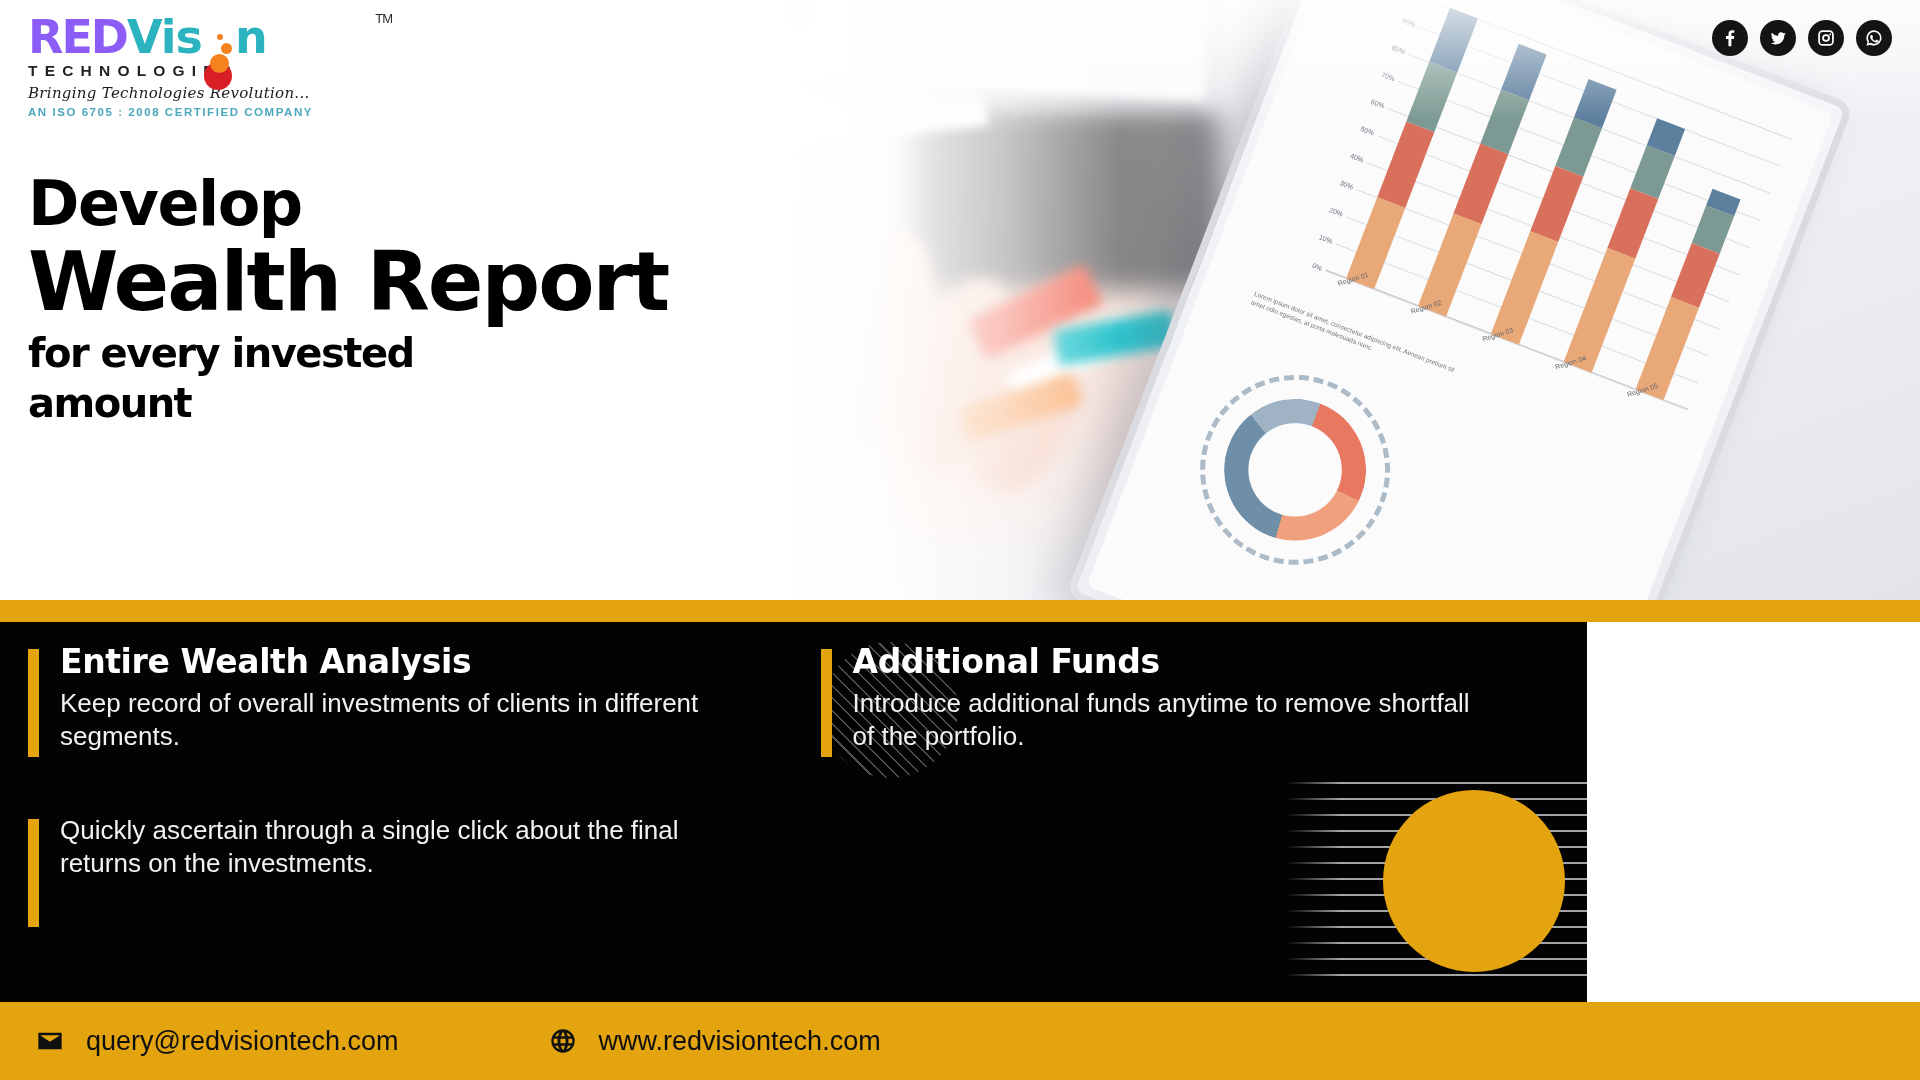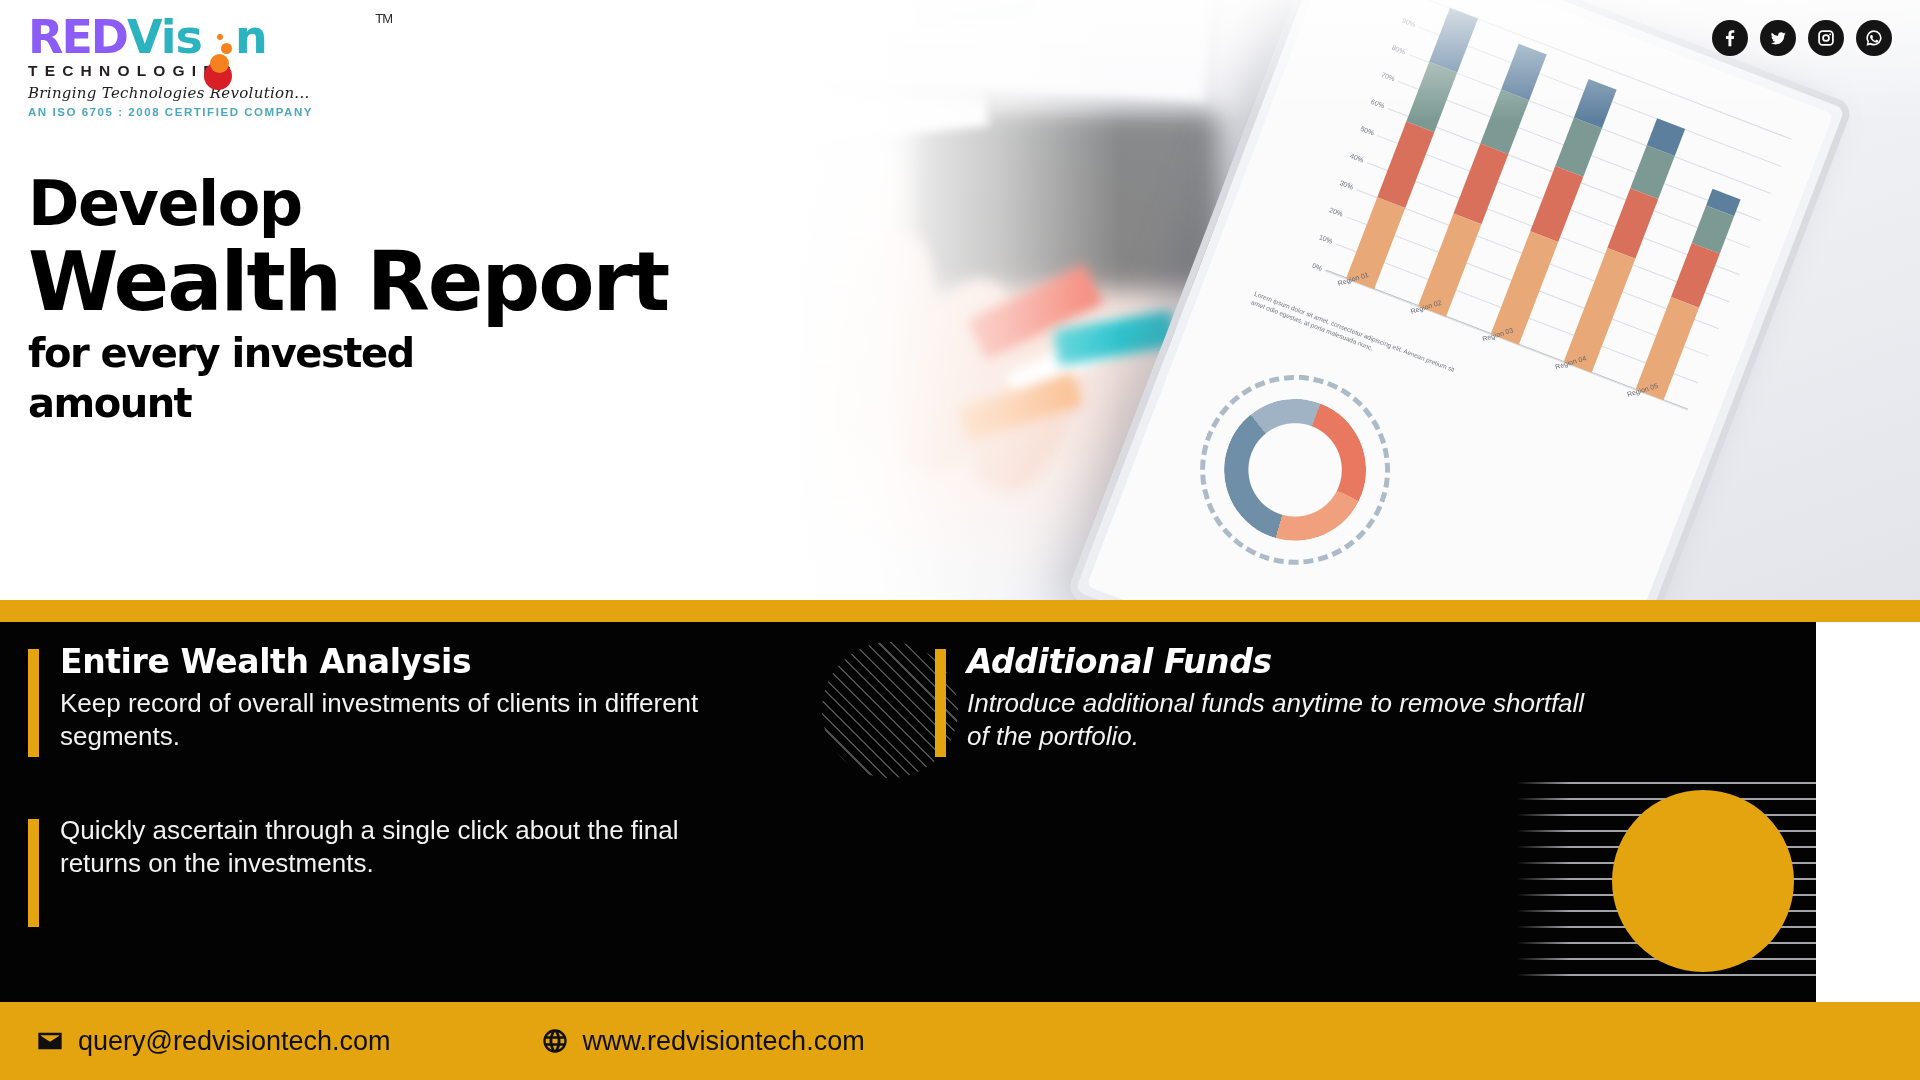--- a/index.html
+++ b/index.html
@@ -243,21 +243,21 @@
 
   
   .gold-divider {
     position:absolute; left:0; top:600px;
     width:1920px; height:22px; background:#e3a40f;
   }
 
   
   .features {
     position:absolute; left:0; top:622px;
-    width:1816px; height:380px;
+    width:1587px; height:380px;
     background:#030303;
     overflow:hidden;
   }
   .deco-hatch {
     position:absolute; left:822px; top:20px;
     width:136px; height:136px; border-radius:50%;
     background:repeating-linear-gradient(45deg,
       rgba(255,255,255,.30) 0px, rgba(255,255,255,.30) 1.5px,
       transparent 1.5px, transparent 9px);
   }
@@ -298,33 +298,33 @@
     font-size:33px; font-weight:bold; color:#ffffff;
     font-family:"DejaVu Sans", sans-serif;
     line-height:1.1; letter-spacing:-.4px;
     margin-bottom:7px;
   }
   .feature-desc {
     font-size:26px; color:#f2f2f2; line-height:1.27;
     font-family:"Liberation Sans", sans-serif;
     max-width:640px;
   }
-  .fcol-right { padding-left:60px;font-style:italic; }
+  .fcol-right { padding-left:60px; }
   .fcol-right .feature-bar { left:28px; }
 
   
   .footer {
     position:absolute; left:0; bottom:0;
     width:1920px; height:78px;
     background:#e3a40f;
     display:flex; align-items:center;
     padding-left:36px; gap:150px;
   }
   .contact {
-    display:flex; align-items:center; gap:14px;
+    display:flex; align-items:center; gap:22px;
     color:#101010;
     font-size:27px;
     font-family:"Liberation Sans", sans-serif;
   }
   .contact svg { width:28px; height:28px; fill:#101010; flex:none; }
 </style>
 </head>
 <body>
 
 <div class="banner">

